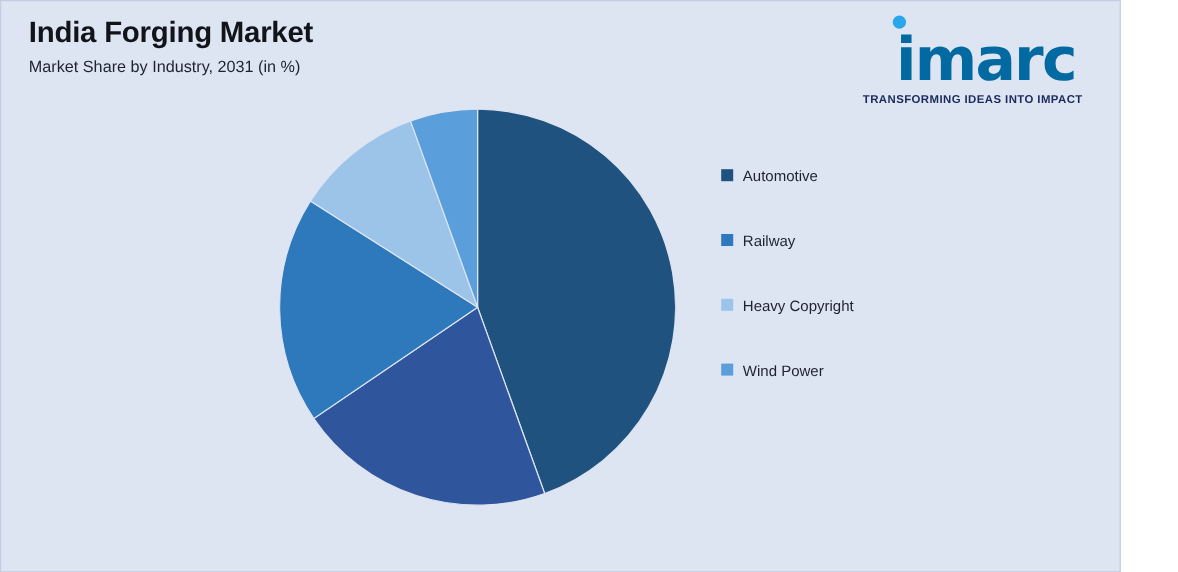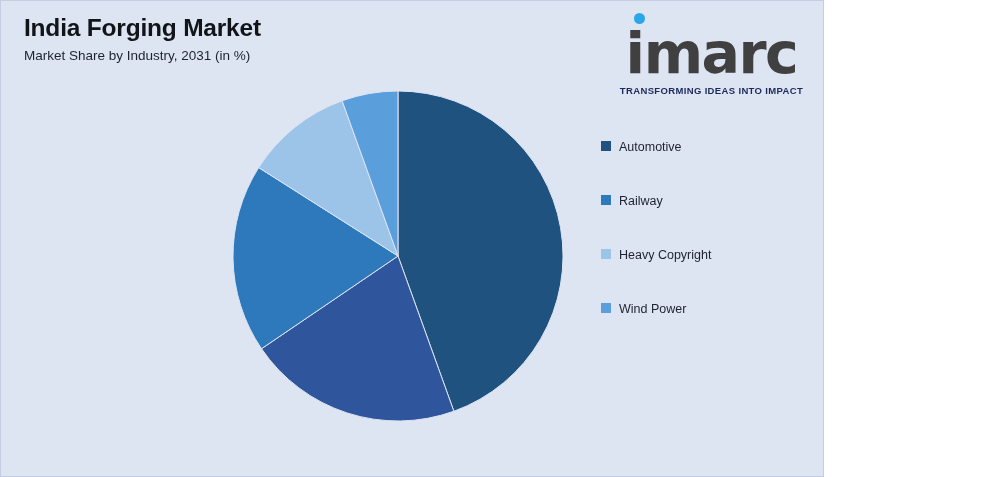--- a/index.html
+++ b/index.html
@@ -9,21 +9,21 @@
   body {
     width: 982px;
     height: 477px;
     font-family: "Liberation Sans", sans-serif;
     background: #ffffff;
     overflow: hidden;
   }
   #infographic {
     position: relative;
     box-sizing: border-box;
-    width: 824px;
+    width: 934px;
     height: 477px;
     background: #dde4f2;
     border: 1px solid #c3cde3;
     overflow: hidden;
   }
   
   #title-block {
     position: absolute;
     left: 23px;
     top: 13px;
@@ -56,35 +56,35 @@
     position: absolute;
     left: 25px;
     top: 4px;
     width: 11px;
     height: 11px;
     border-radius: 50%;
     background: #2aa7e8;
   }
   #logo-wordmark {
     font-family: "DejaVu Sans", sans-serif;
-    font-size: 57px;
+    font-size: 50px;
     font-weight: bold;
-    color: #404040;
+    color: #0369a1;
     letter-spacing: -1.5px;
     line-height: 1;
     margin: 16px 0 0 0;
     text-align: center;
   }
   #logo-tagline {
     font-size: 9.5px;
     font-weight: bold;
     color: #1b2a5c;
     letter-spacing: 0.35px;
     margin: 3px 0 0 0;
-    text-align: center;
+    text-align: left;
   }
   
   #pie-wrap {
     position: absolute;
     left: 232px;
     top: 90px;
     width: 330px;
     height: 330px;
   }
   #pie-svg {

